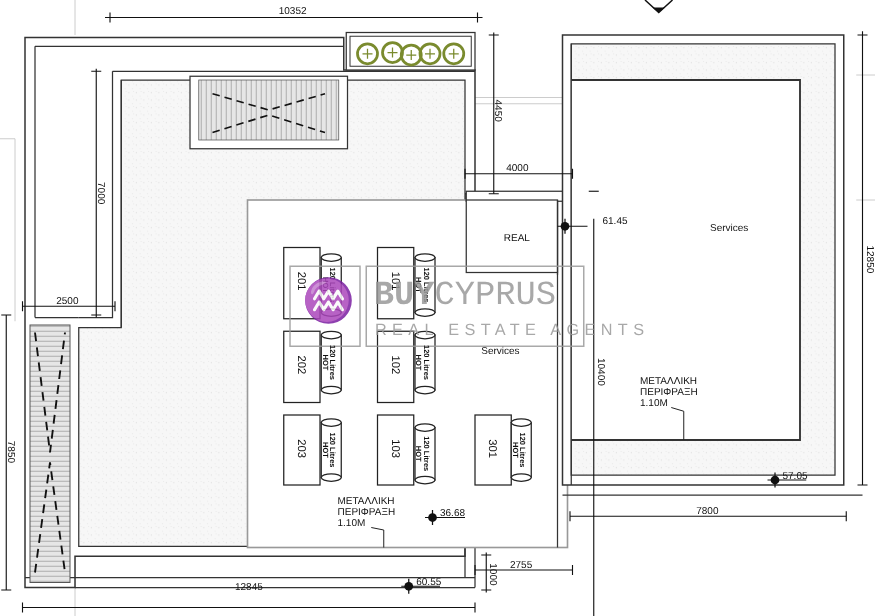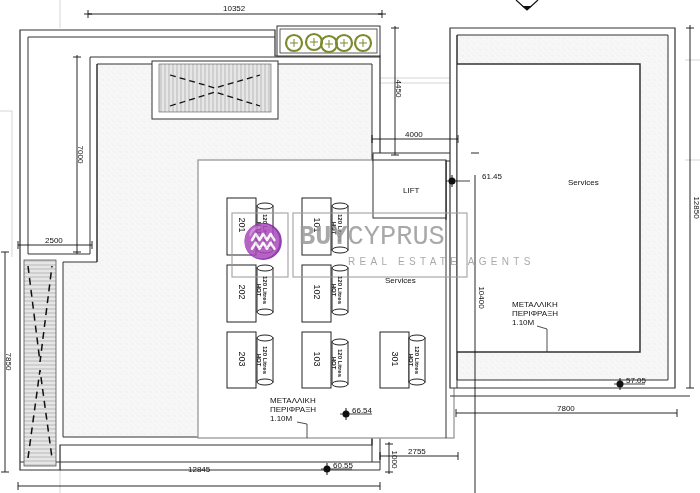--- a/index.html
+++ b/index.html
@@ -240,25 +240,25 @@
 <div class="lbl" style="left:45px;top:236px;">2500</div>
 <div class="lbl rot" style="left:0px;top:357px;">7850</div>
 <div class="lbl" style="left:188px;top:465px;">12845</div>
 <div class="lbl rot" style="left:470px;top:293px;">10400</div>
 <div class="lbl rot" style="left:685px;top:203px;">12850</div>
 <div class="lbl" style="left:557px;top:404px;">7800</div>
 <div class="lbl" style="left:408px;top:447px;">2755</div>
 <div class="lbl rot" style="left:386px;top:455px;">1000</div>
 
 <div class="lbl" style="left:457px;top:172px;padding-left:25px;">61.45</div>
-<div class="lbl" style="left:352px;top:406px;">66.54</div>
+<div class="lbl" style="left:352px;top:406px;">36.68</div>
 <div class="lbl" style="left:333px;top:461px;">60.55</div>
 <div class="lbl" style="left:626px;top:376px;">57.05</div>
 
-<div class="lbl" style="left:403px;top:186px;">LIFT</div>
+<div class="lbl" style="left:403px;top:186px;">REAL</div>
 <div class="lbl" style="left:385px;top:276px;">Services</div>
 <div class="lbl" style="left:568px;top:178px;">Services</div>
 
 <div class="room-num" style="left:234px;top:220px;">201</div>
 <div class="room-num" style="left:309px;top:220px;">101</div>
 <div class="room-num" style="left:234px;top:287px;">202</div>
 <div class="room-num" style="left:309px;top:287px;">102</div>
 <div class="room-num" style="left:234px;top:354px;">203</div>
 <div class="room-num" style="left:309px;top:354px;">103</div>
 <div class="room-num" style="left:387px;top:354px;">301</div>
@@ -286,13 +286,13 @@
 <div class="lbl" style="left:512px;top:300px;">
   <div>ΜΕΤΑΛΛΙΚΗ</div>
   <div>ΠΕΡΙΦΡΑΞΗ</div>
   <div>1.10M</div>
 </div>
 
 <div class="wm" style="left:242px;top:224px;font-size:34px;line-height:34px;">♒</div>
 <div class="wm" style="left:299px;top:223px;font-size:27px;line-height:28px;font-family:Liberation Mono, monospace;">
   <span style="font-weight:bold;">BUY</span><span>CYPRUS</span>
 </div>
-<div class="wm" style="left:300px;top:256px;font-size:10px;letter-spacing:4.3px;margin-left:48px;">REAL ESTATE AGENTS</div>
+<div class="wm" style="left:300px;top:256px;font-size:13px;letter-spacing:4.3px;">REAL ESTATE AGENTS</div>
 
 </body></html>

